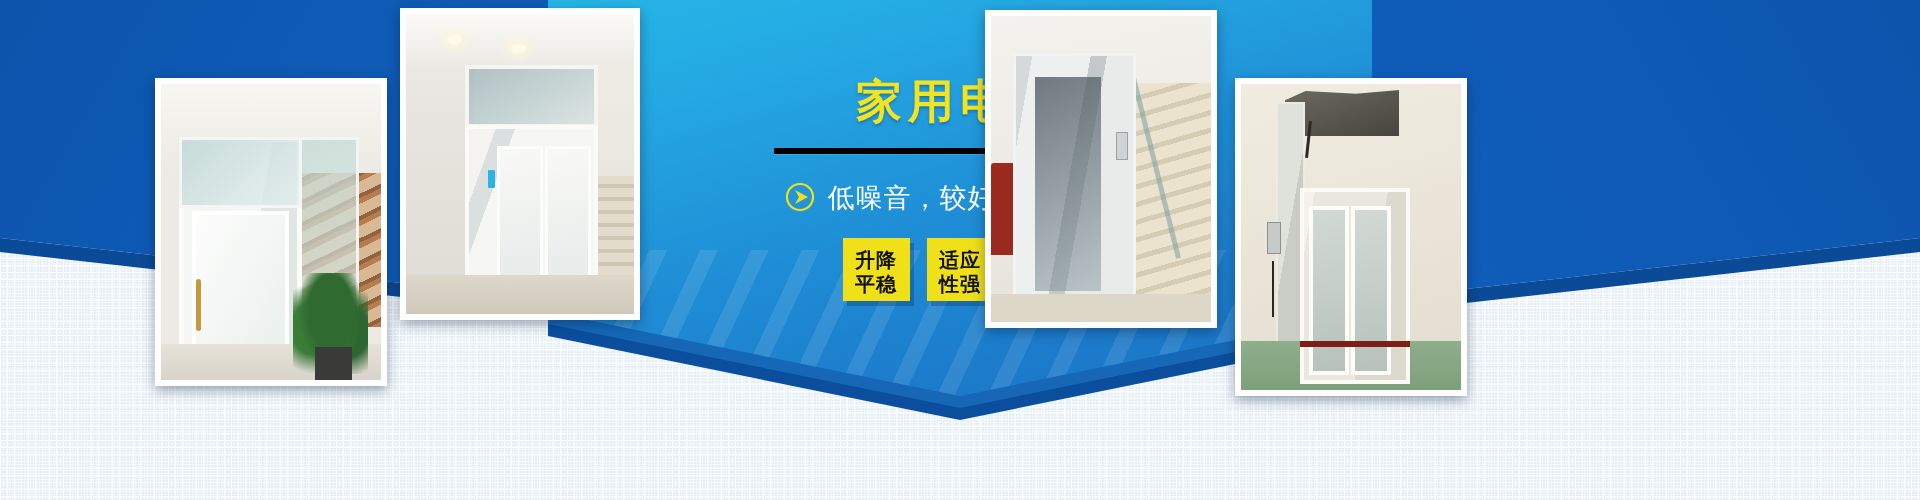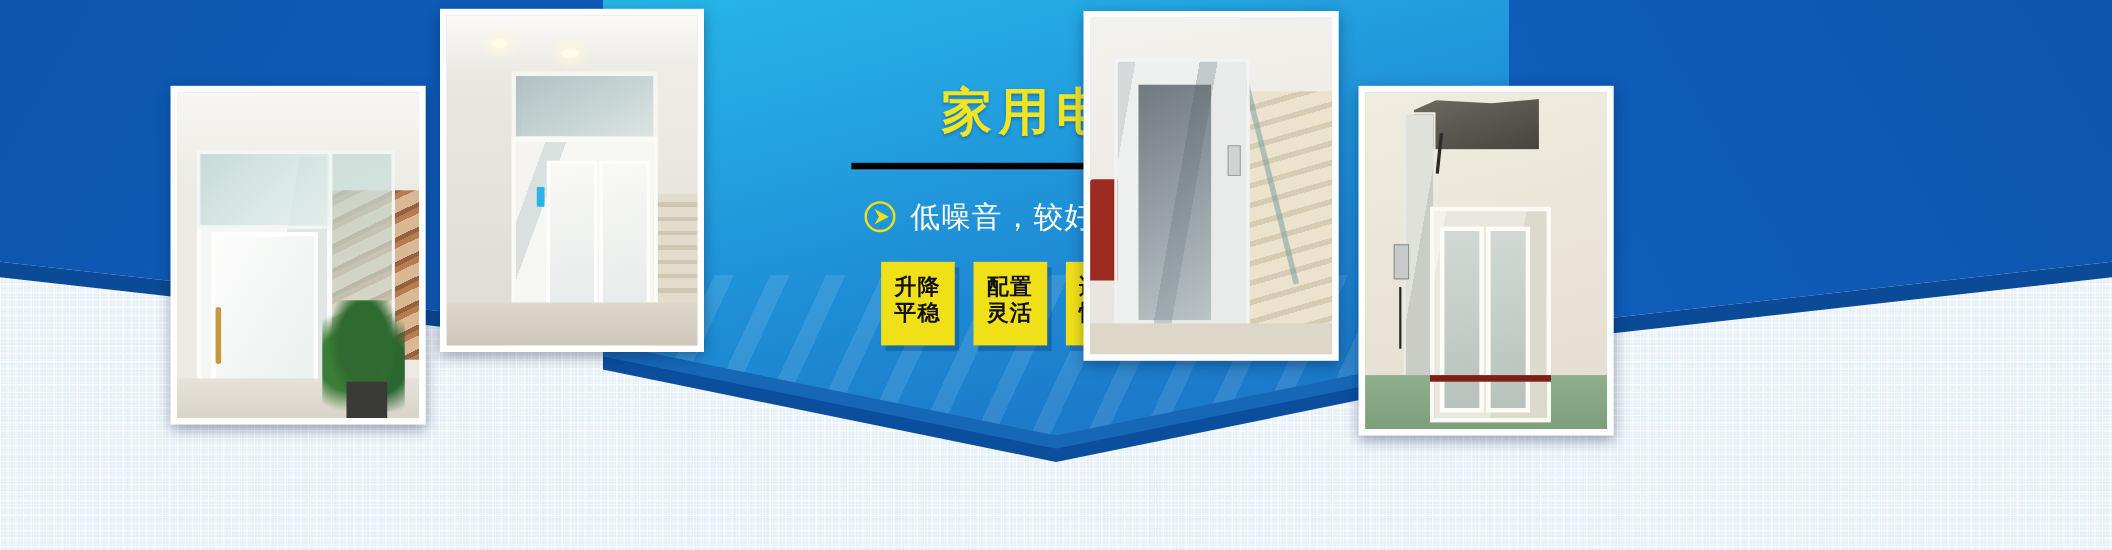--- a/index.html
+++ b/index.html
@@ -90,21 +90,21 @@
   .subtitle-row{
     margin-top:28px;display:flex;align-items:center;gap:13px;
   }
   .arrow-icon{width:30px;height:30px;flex:0 0 30px;display:block;}
   .subtitle{
     font-size:27px;color:#ffffff;letter-spacing:1px;line-height:1;
     font-family:"DejaVu Sans","Liberation Sans",sans-serif;
   }
   .badges{margin-top:26px;display:flex;gap:17px;}
   .badge{
-    width:67px;padding:10px 0 17px 0;
+    width:67px;padding:10px 0 4px 0;
     background:#f0e017;color:#111111;
     font-size:20px;font-weight:bold;line-height:1.22;
     text-align:center;letter-spacing:1px;
     box-shadow:4px 5px 0 rgba(0,48,100,.30);
     font-family:"DejaVu Sans","Liberation Sans",sans-serif;
   }
   .badge span{display:block;}
 
   
   .photo{
@@ -221,24 +221,20 @@
       </svg>
       <div class="subtitle">低噪音，较好的经济性。</div>
     </div>
 
     <div class="badges">
       <div class="badge">
         <span>升降</span>
         <span>平稳</span>
       </div>
       <div class="badge">
-        <span>配置</span>
-        <span>灵活</span>
-      </div>
-      <div class="badge">
         <span>适应</span>
         <span>性强</span>
       </div>
       <div class="badge">
         <span>安全</span>
         <span>可靠</span>
       </div>
     </div>
 
   </div>

